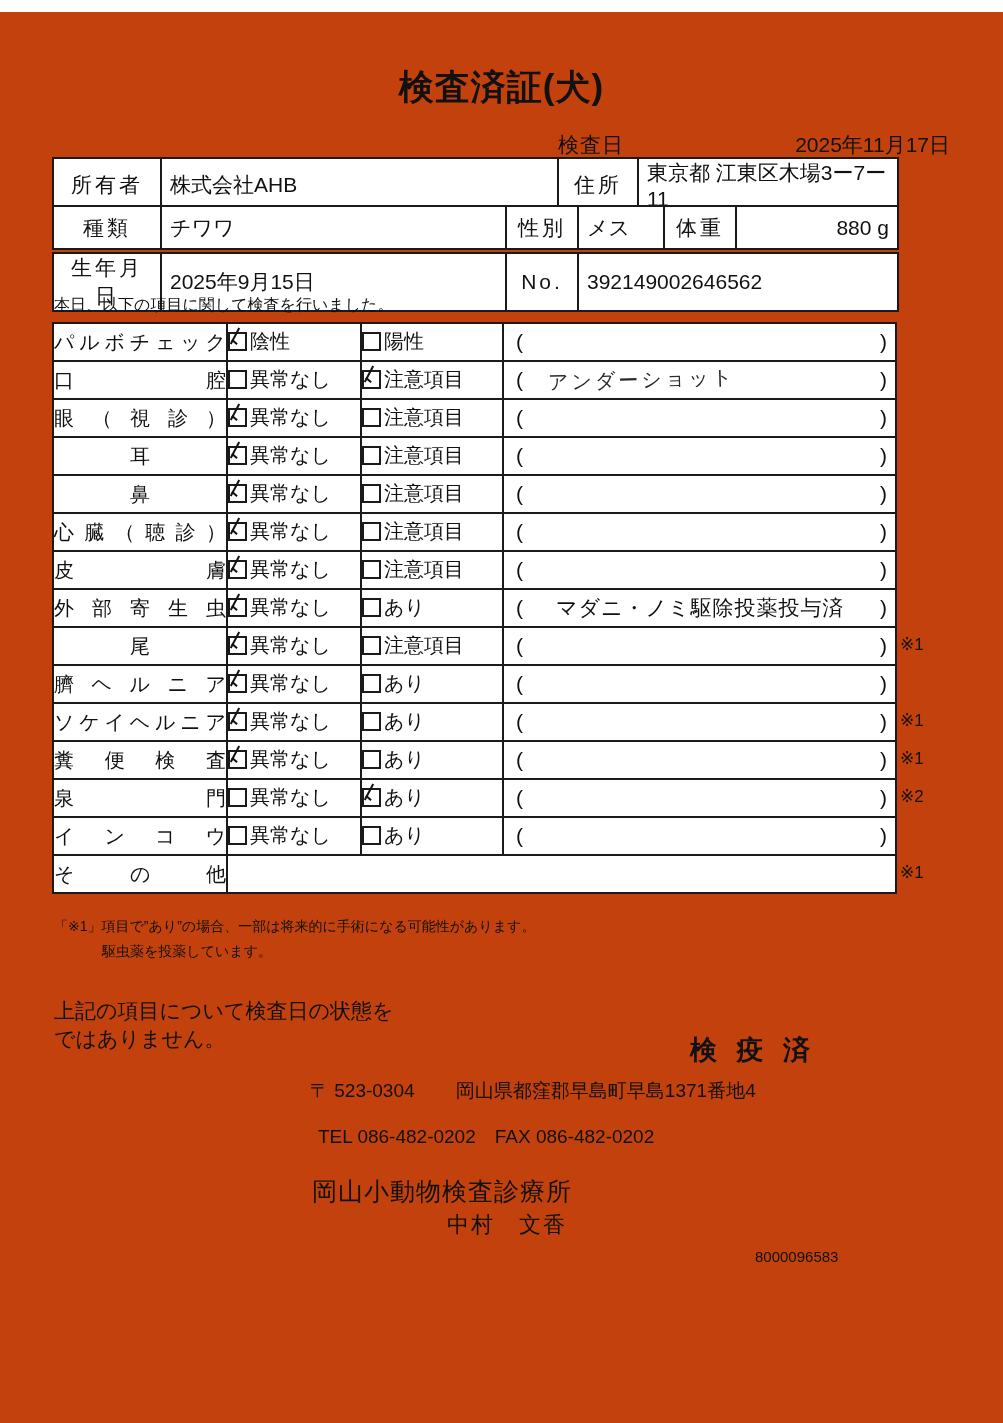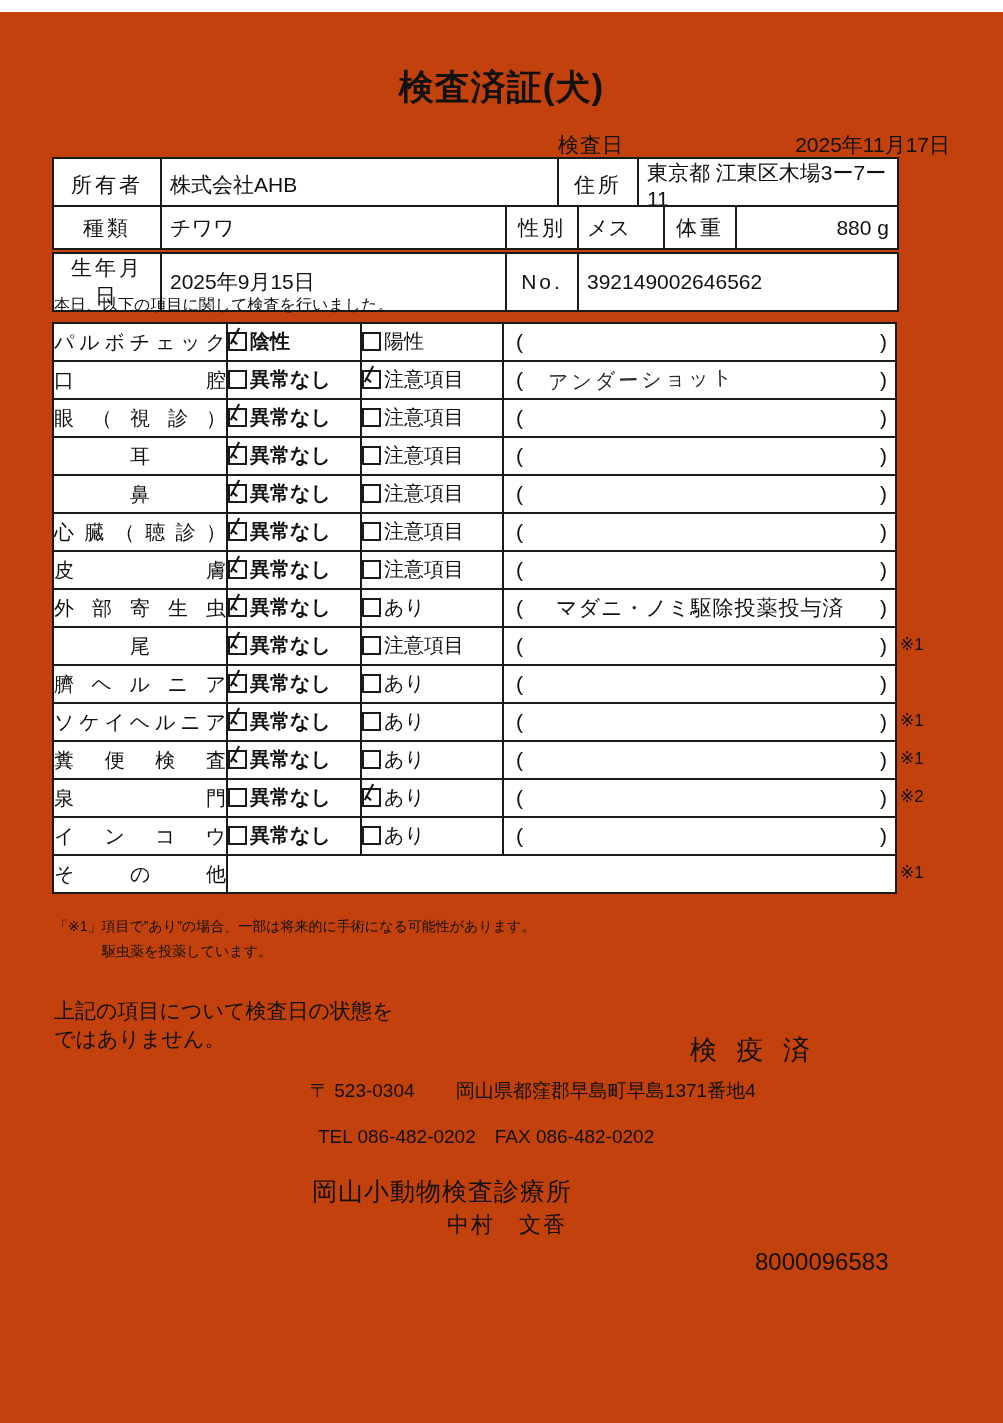--- a/index.html
+++ b/index.html
@@ -114,21 +114,21 @@
     padding: 0 6px;
     white-space: nowrap;
   }
   .name-spread {
     display: flex;
     justify-content: space-between;
     width: 100%;
   }
   .name-center { text-align: center; }
   .name-tight { text-align: left; letter-spacing: 0px; font-size: 19px;}
-  td.opt-a { width: 132px; padding-left: 6px; font-weight: bold; }
+  td.opt-a { width: 132px; padding-left: 6px; }
   td.opt-b { width: 140px; padding-left: 6px; }
   td.note-cell { padding: 0 10px 0 12px; position: relative; }
 
   .opt {
     display: inline-flex;
     align-items: center;
     white-space: nowrap;
     position: relative;
   }
   .box {
@@ -231,21 +231,21 @@
     line-height: 28px;
     width: 420px;
   }
 
   
   #quarantine-stamp {
     position: absolute;
     top: 1020px;
     left: 690px;
     font-size: 27px;
-    font-weight: normal;
+    font-weight: bold;
     letter-spacing: 6px;
   }
 
   
   #clinic-address {
     position: absolute;
     top: 1066px;
     left: 310px;
     font-size: 19px;
     white-space: nowrap;
@@ -272,21 +272,21 @@
     top: 1198px;
     left: 447px;
     font-size: 22px;
     letter-spacing: 2px;
     white-space: nowrap;
   }
   #serial-number {
     position: absolute;
     top: 1236px;
     left: 755px;
-    font-size: 24px;
+    font-size: 15px;
     letter-spacing: 0px;
     text-align: right;
   }
 </style>
 </head>
 <body>
 
 <div id="page">
 
   <div id="doc-title">検査済証(犬)</div>

